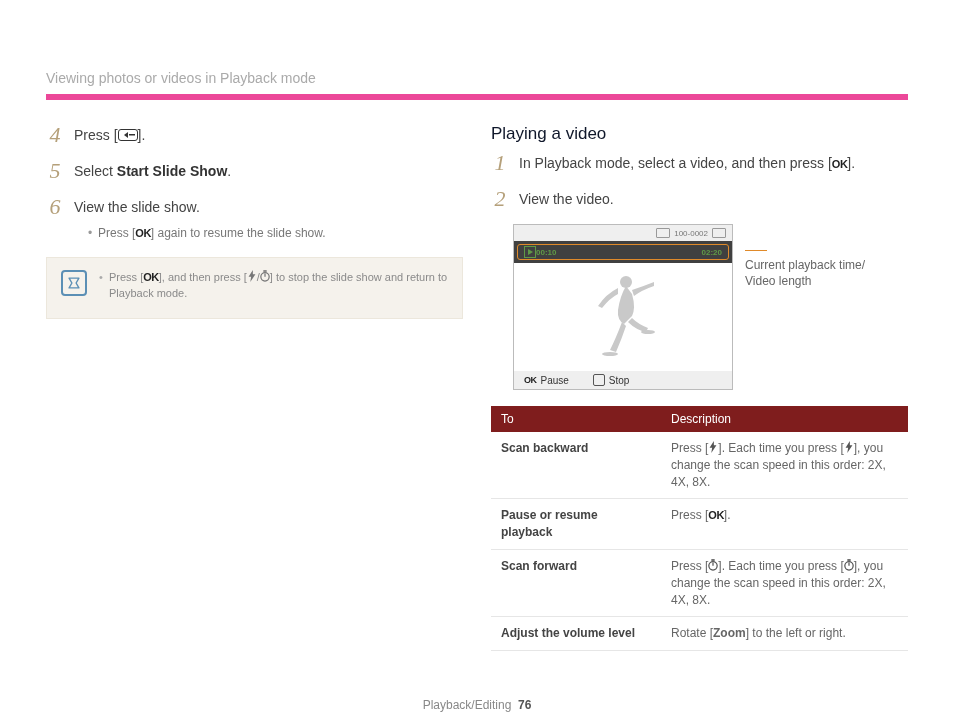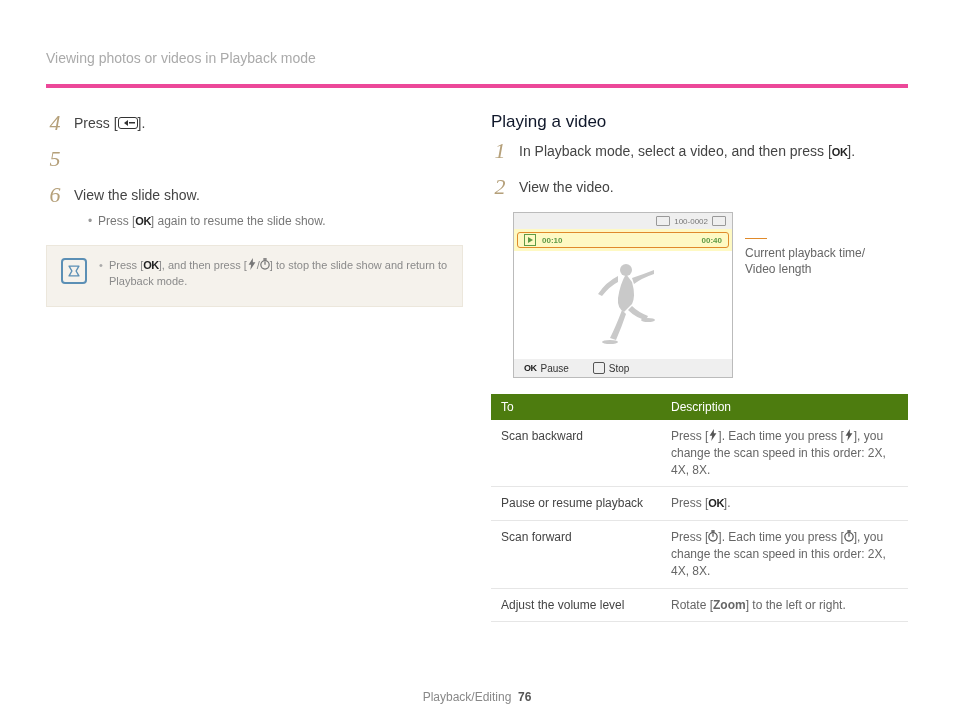--- a/index.html
+++ b/index.html
@@ -12,23 +12,24 @@
     height: 720px;
     overflow: hidden;
     position: relative;
   }
   .page {
     padding: 50px 46px 0 46px;
   }
   .breadcrumb {
     color: #aaa;
     font-size: 14px;
-    border-bottom: 4px solid #ec4899;
-    padding-bottom: 18px;
+    border-bottom: 6px solid #ec4899;
+    padding-bottom: 8px;
     margin-bottom: 24px;
+    margin-top: 20px;
   }
   .columns {
     display: flex;
     gap: 28px;
   }
   .col {
     flex: 1;
     min-width: 0;
   }
   .step {
@@ -158,21 +159,21 @@
   
   .video-fig {
     display:flex;
     align-items:flex-start;
     gap:12px;
     margin: 10px 0 16px 22px;
   }
   .video-frame {
     border: 1px solid #bbb;
     width: 218px;
-    background:#fef9c3;
+    background:#404040;
   }
   .vf-top {
     height: 16px;
     background: #efefef;
     display:flex;
     align-items:center;
     justify-content:flex-end;
     gap:4px;
     padding: 0 6px;
     font-size:8px;
@@ -180,21 +181,20 @@
   }
   .vf-top .spacer{flex:1}
   .vf-top .mini{width:12px;height:8px;border:1px solid #999;border-radius:1px;}
   .vf-bar {
     border: 1.5px solid #e08a2a;
     border-radius: 3px;
     margin: 3px 3px;
     height: 14px;
     display:flex;
     align-items:center;
-    gap:6px;
     padding:0 6px;
     font-size:8px;
     color:#5f9a46;
     font-weight:bold;
   }
   .vf-bar .play-sq{width:10px;height:10px;border:1px solid #5f9a46;display:flex;align-items:center;justify-content:center;}
   .vf-bar .play-sq::before{content:"";border-left:5px solid #5f9a46;border-top:3px solid transparent;border-bottom:3px solid transparent;}
   .vf-body {
     height: 108px;
     display:flex;
@@ -226,37 +226,37 @@
     width:22px;height:0;border-top:1px solid #e08a2a;margin-top:6px;
   }
   .leader-text{font-size:12px;color:#666;line-height:1.35;}
   
   table.desc {
     width: 100%;
     border-collapse: collapse;
     font-size: 12px;
   }
   table.desc thead th {
-    background: #4d7c0f;
+    background: #7f1d1d;
     color: #fff;
     font-weight: normal;
     text-align: left;
     padding: 6px 10px;
   }
   table.desc td {
     border-bottom: 1px solid #e6e6e6;
     padding: 8px 10px;
     vertical-align: top;
     color: #666;
     line-height:1.4;
   }
-  table.desc td:first-child { color:#444; width: 150px;}
+  table.desc td:first-child { color:#444; width: 150px; font-weight: bold;}
   .footer {
     position:absolute;
-    bottom: 16px;
+    bottom: 8px;
     left:0; right:0;
     text-align:center;
     font-size:12px;
     color:#888;
   }
   .pageno{font-weight:bold;color:#555;}
 </style>
 </head>
 <body>
 
@@ -266,20 +266,21 @@
   <div class="columns">
 
     <div class="col">
       <div id="left-steps">
           <div class="step">
             <div class="step-num">4</div>
             <div class="step-text">Press [<span class="icon-return"></span>].</div>
           </div>
           <div class="step">
             <div class="step-num">5</div>
+            <div class="step-text">Select <b>Start Slide Show</b>.</div>
           </div>
           <div class="step">
             <div class="step-num">6</div>
             <div class="step-text">View the slide show.<ul class="sublist">
                 <li>Press [<span class="ok-glyph">OK</span>] again to resume the slide show.</li>
               </ul></div>
           </div>
         </div>
       <div class="note-box">
         <div class="note-icon">
@@ -317,21 +318,21 @@
           <div class="vf-top">
             <span class="spacer"></span>
             <span class="mini"></span>
             <span>100-0002</span>
             <span class="mini"></span>
           </div>
           <div class="vf-bar">
             <span class="play-sq"></span>
             <span>00:10</span>
             <span style="flex:1"></span>
-            <span>00:40</span>
+            <span>02:20</span>
           </div>
           <div class="vf-body">
             <svg viewBox="0 0 70 90">
               <g fill="#c9c9c9">
                 <circle cx="38" cy="10" r="6"></circle>
                 <path d="M38 14 Q32 24 30 38 Q29 48 36 52 L44 44 Q48 36 44 22 Z"></path>
                 <path d="M30 16 Q18 22 10 34 L14 36 Q22 26 30 22 Z"></path>
                 <path d="M44 18 Q56 14 66 10 L66 14 Q54 18 46 24 Z"></path>
                 <path d="M34 50 Q28 66 22 78 L28 80 Q34 66 38 54 Z"></path>
                 <path d="M40 50 Q48 58 58 60 L60 56 Q50 52 44 46 Z"></path>

